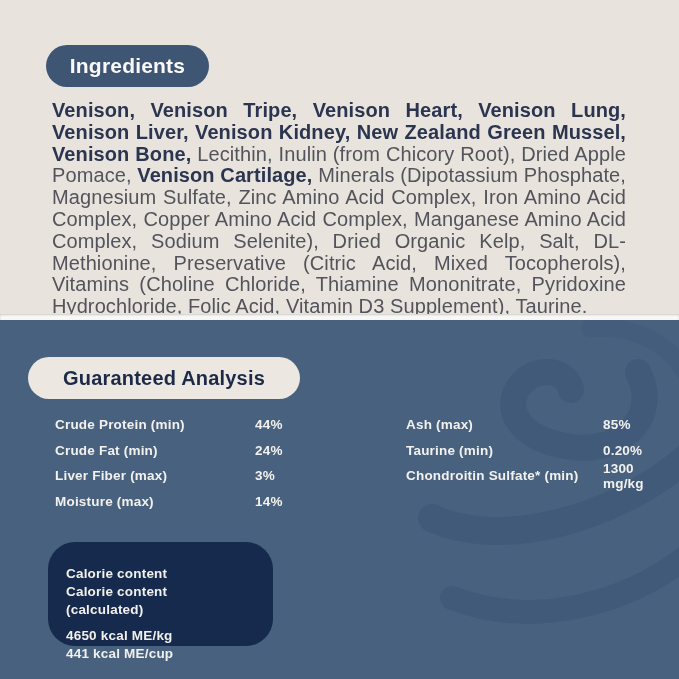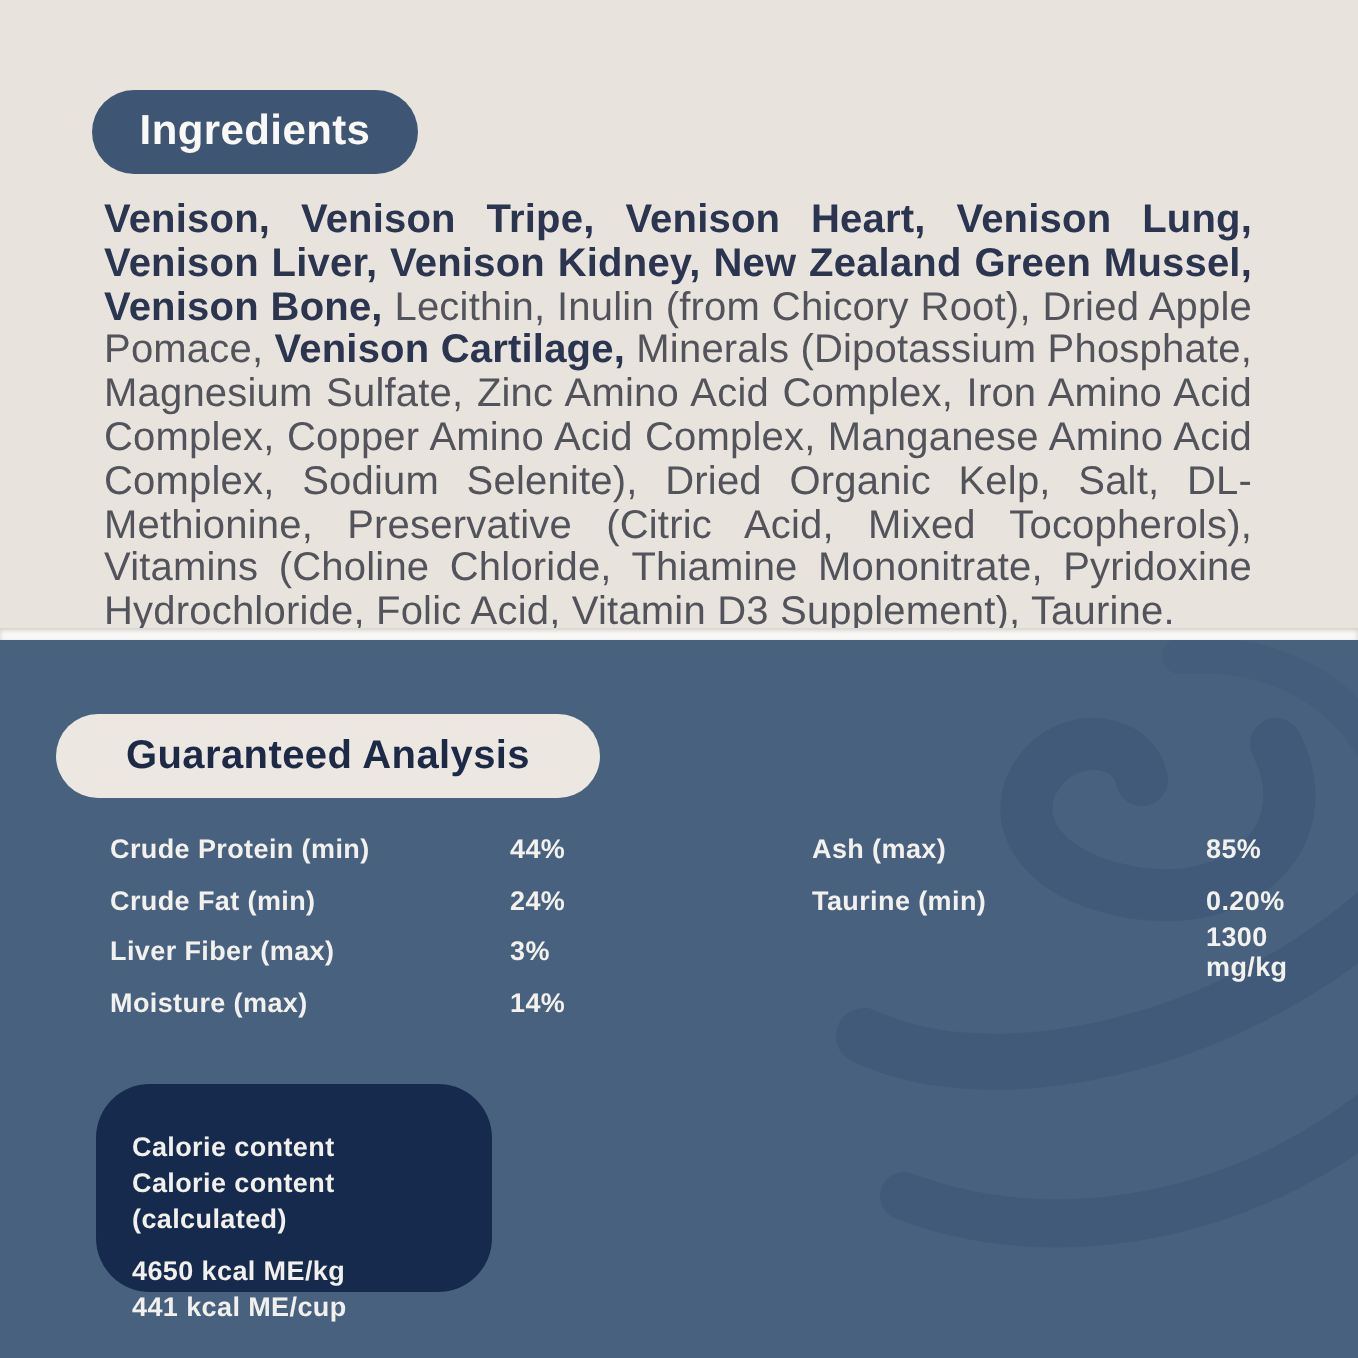--- a/index.html
+++ b/index.html
@@ -80,21 +80,21 @@
     height: 25.5px;
     align-items: center;
   }
   .ga-row .lbl { flex: 0 0 auto; }
   .ga-left  .val { position: absolute; left: 200px; }
   .ga-right .val { position: absolute; left: 197px; }
   .ga-row { position: relative; }
 
   .calorie-card {
     position: absolute; left: 48px; top: 222px; 
-    width: 198px; height: 104px;
+    width: 225px; height: 104px;
     background: #152a4c;
     border-radius: 27px;
     box-sizing: border-box;
     padding: 23px 28px 0 18px;
     color: #f1f0ec;
     font-size: 13.5px;
     font-weight: bold;
     letter-spacing: 0.2px;
   }
   .calorie-card .line { line-height: 18px; }
@@ -157,20 +157,21 @@
   <div class="ga-table ga-right">
     <div class="ga-row">
       <span class="lbl">Ash (max)</span>
       <span class="val">85%</span>
     </div>
     <div class="ga-row">
       <span class="lbl">Taurine (min)</span>
       <span class="val">0.20%</span>
     </div>
     <div class="ga-row">
+      <span class="lbl">Chondroitin Sulfate* (min)</span>
       <span class="val">1300 mg/kg</span>
     </div>
   </div>
 
   <div class="calorie-card">
     <div class="line">Calorie content</div>
     <div class="line">Calorie content (calculated)</div>
     <div class="gap"></div>
     <div class="line">4650 kcal ME/kg</div>
     <div class="line">441 kcal ME/cup</div>

